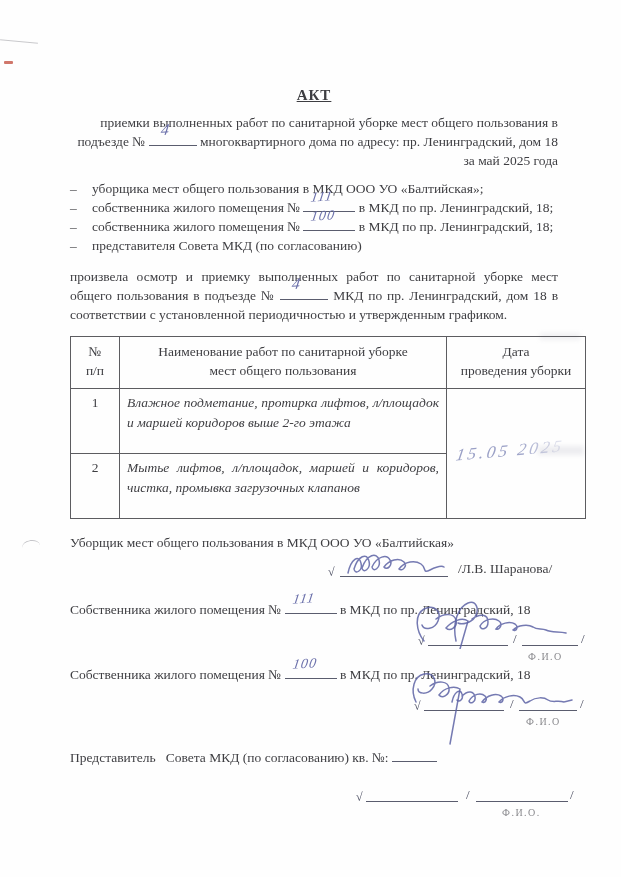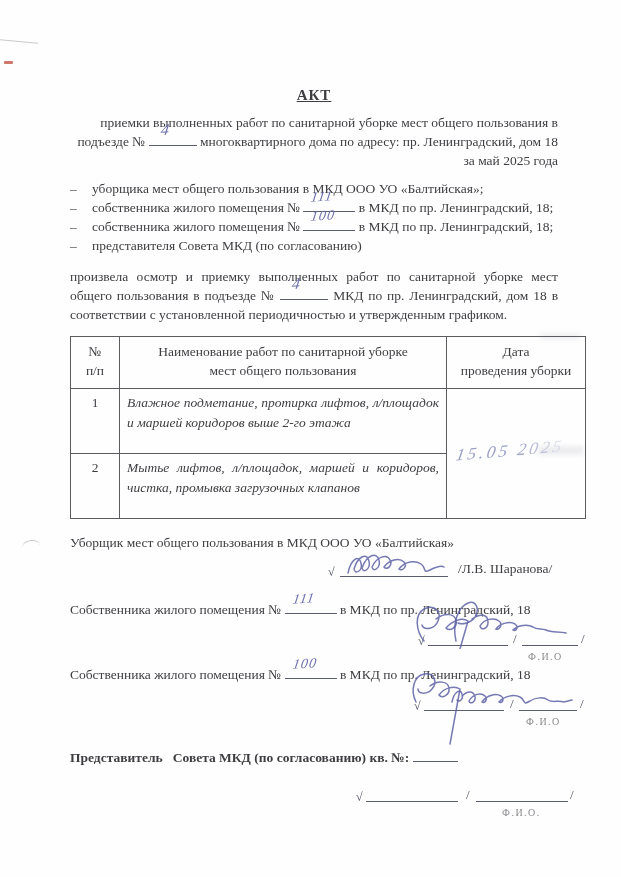--- a/index.html
+++ b/index.html
@@ -210,21 +210,21 @@
       <span class="slash" style="left:510px;top:10px;">/</span>
       <span class="fio" style="left:456px;top:28px;">Ф.И.О</span>
       <svg class="scribble" style="left:336px;top:-16px;" width="86" height="78" viewBox="0 0 86 78">
         <path d="M10,34 C4,22 8,8 18,6 C28,4 32,14 26,21 C21,27 12,26 12,21 M24,18 C32,12 42,13 43,20 C44,27 36,31 33,27 C38,20 48,17 54,21 L44,76"></path>
       </svg>
       <svg class="scribble" style="left:374px;top:-14px;" width="134" height="46" viewBox="0 0 134 46">
         <path d="M8,32 C10,22 16,18 18,24 C20,29 15,33 13,30 M18,26 C24,20 30,21 31,27 C32,32 26,35 25,31 C29,24 37,22 41,26 C44,29 41,34 38,32 C43,25 52,23 57,26 C61,29 58,34 55,32 C60,26 70,24 76,27 C82,30 78,36 86,31 C92,27 100,27 104,30 C108,33 114,30 120,32 L128,30"></path>
       </svg>
     </div>
 
-    <div class="plain-line" style="margin-top:16px;font-weight:bold;">
+    <div class="plain-line" style="margin-top:16px;">
       <span class="prewrap">Представитель   Совета МКД (по согласованию) кв. №:</span>
       <span class="blank w45"></span>
     </div>
 
     <div class="sig-row" style="height:46px;margin-top:8px;">
       <span class="check" style="left:286px;top:13px;">√</span>
       <span class="sline" style="left:296px;top:12px;width:92px;"></span>
       <span class="slash" style="left:396px;top:10px;">/</span>
       <span class="sline" style="left:406px;top:12px;width:92px;"></span>
       <span class="slash" style="left:500px;top:10px;">/</span>

